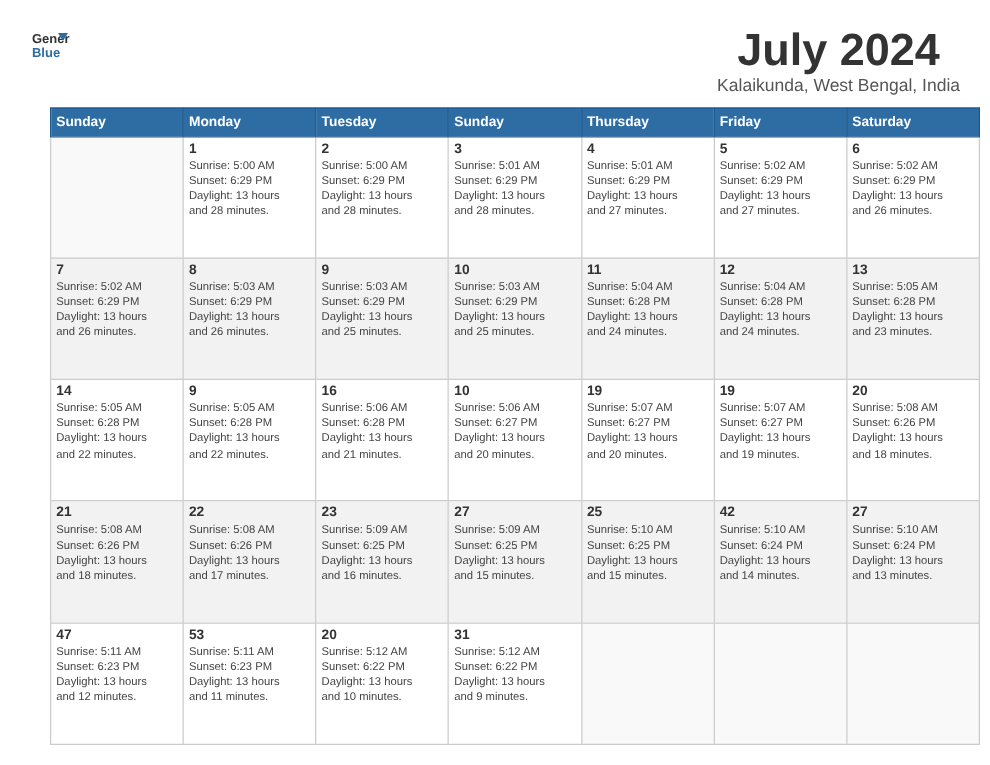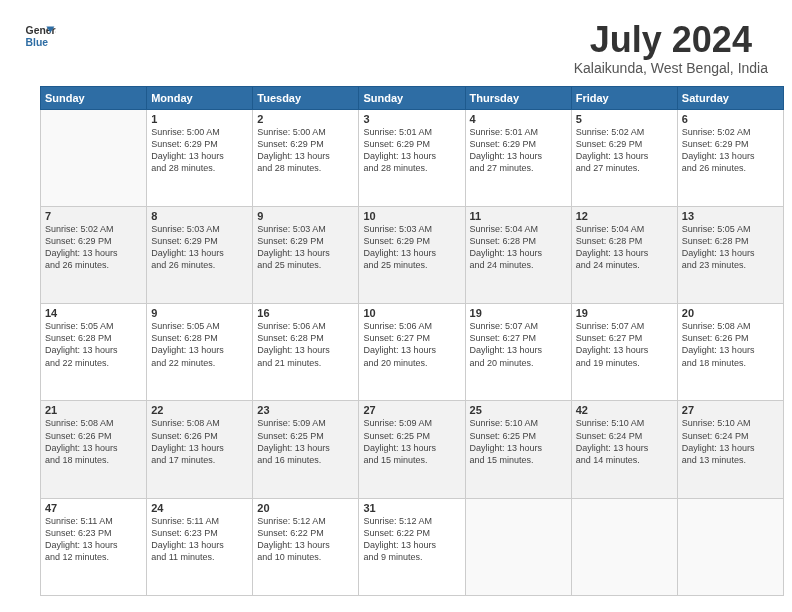--- a/index.html
+++ b/index.html
@@ -320,21 +320,21 @@
         </tr>
         <tr>
           <td>
             <span class="day-number">47</span>
             <div class="cell-info" style="white-space: pre-line;">Sunrise: 5:11 AM
 Sunset: 6:23 PM
 Daylight: 13 hours
 and 12 minutes.</div>
           </td>
           <td>
-            <span class="day-number">24</span>
+            <span class="day-number">53</span>
             <div class="cell-info" style="white-space: pre-line;">Sunrise: 5:11 AM
 Sunset: 6:23 PM
 Daylight: 13 hours
 and 11 minutes.</div>
           </td>
           <td>
             <span class="day-number">20</span>
             <div class="cell-info" style="white-space: pre-line;">Sunrise: 5:12 AM
 Sunset: 6:22 PM
 Daylight: 13 hours

